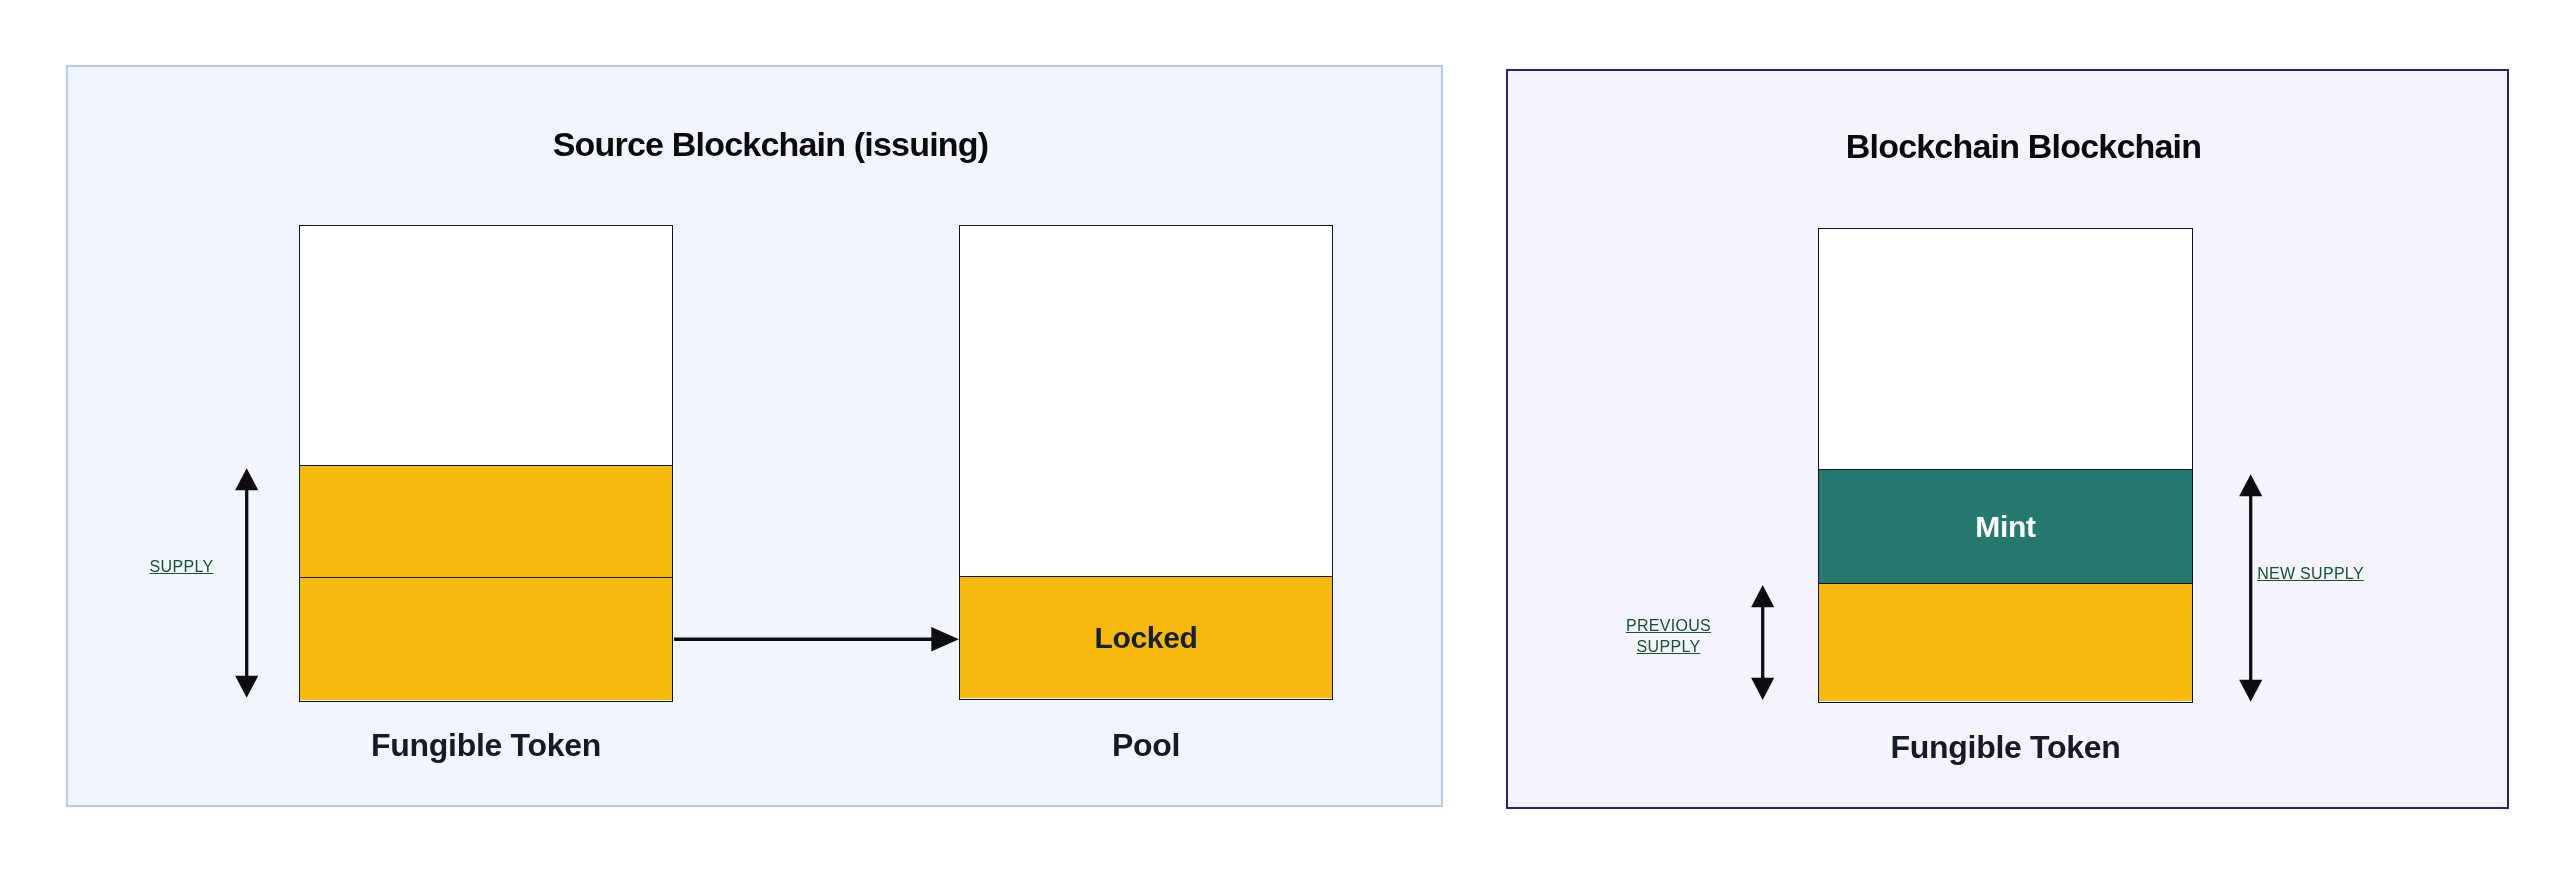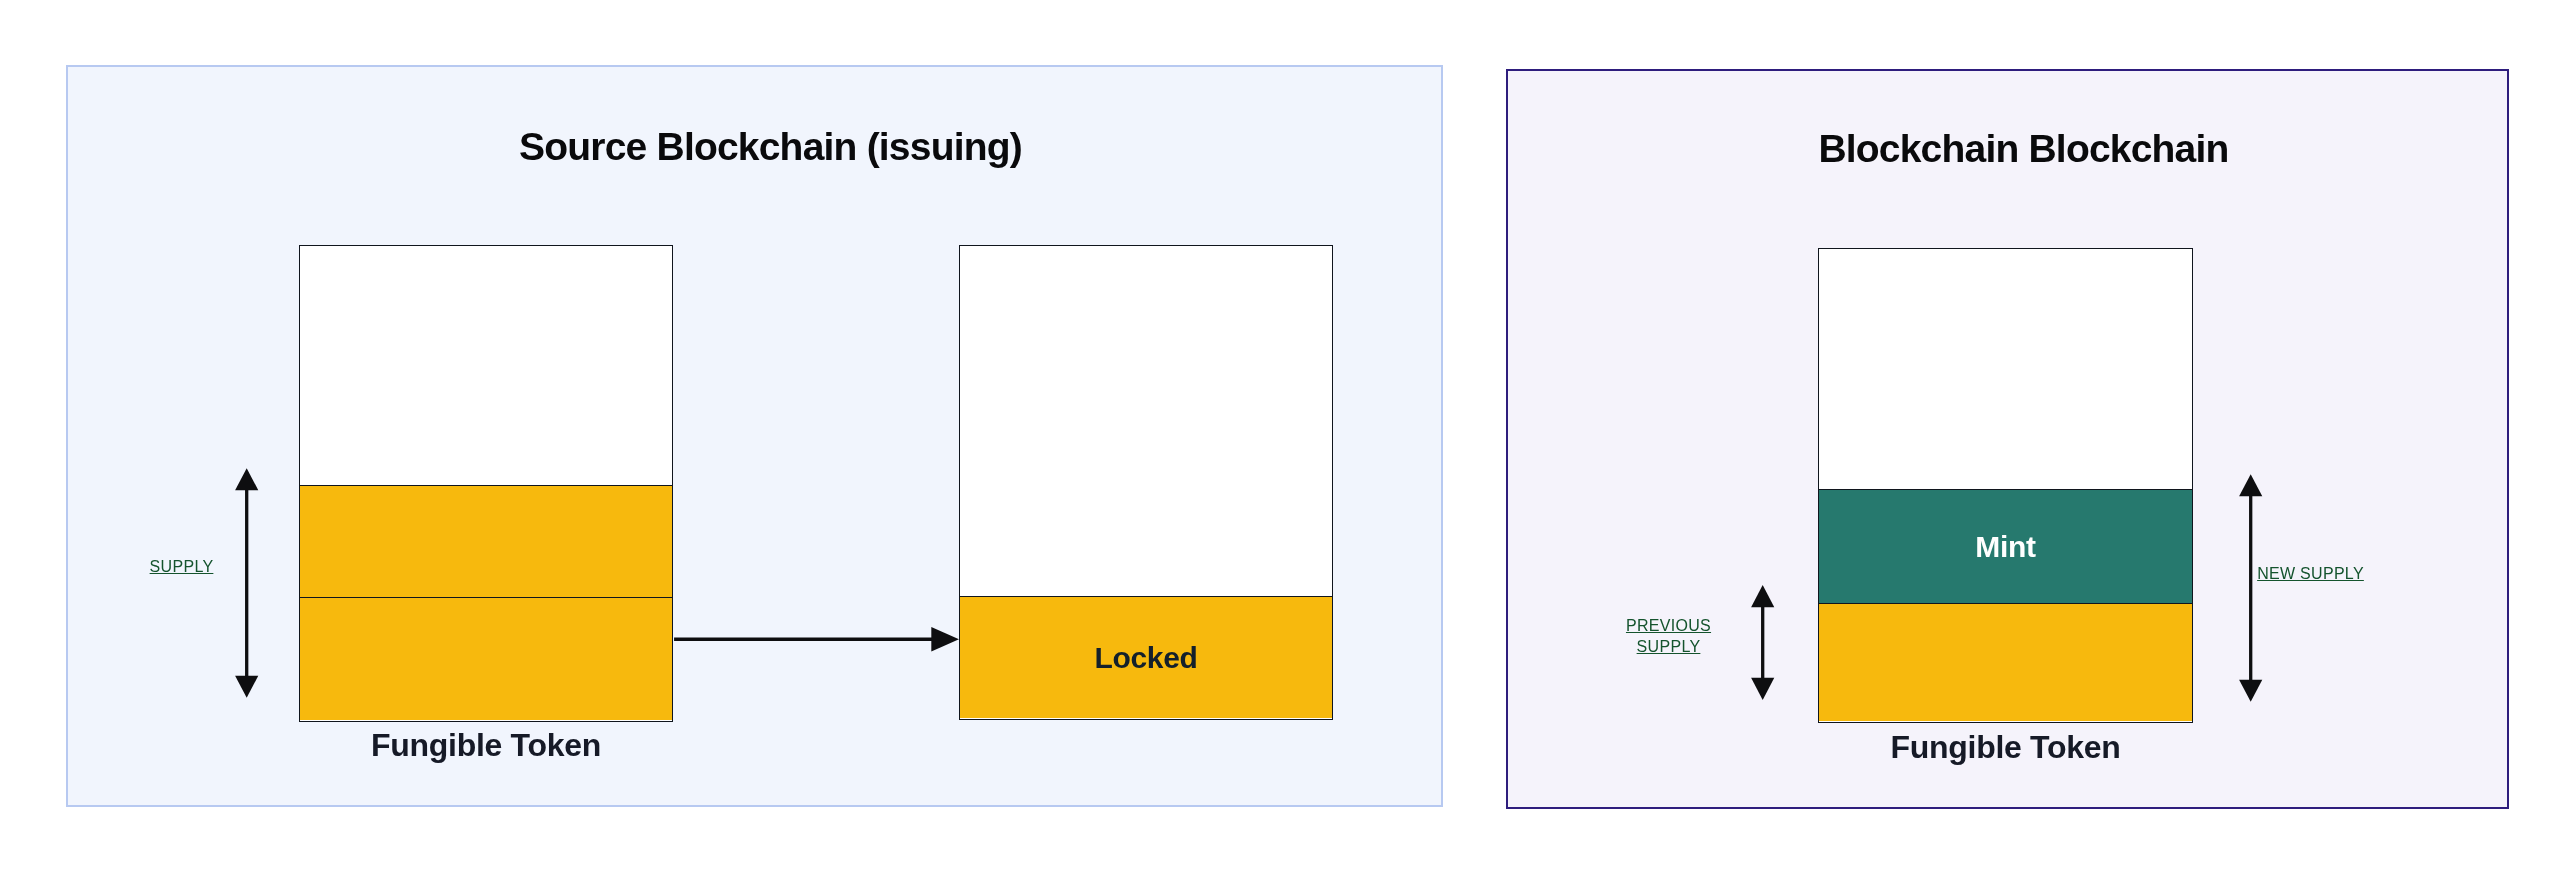--- a/index.html
+++ b/index.html
@@ -29,32 +29,32 @@
     background:var(--source-panel-bg);
     border:2.2px solid var(--source-panel-border);
   }
   .panel-destination{
     left:1506px;top:69px;width:1003px;height:740px;
     background:var(--destination-panel-bg);
     border:2.8px solid var(--destination-panel-border);
   }
   .panel-title{
     position:absolute;
-    font-size:39px;font-weight:700;letter-spacing:-0.8px;
+    font-size:34px;font-weight:700;letter-spacing:-0.8px;
     color:var(--title-ink);
     text-align:center;line-height:1.1;padding-left:32px;
   }
   .title-source{left:66px;width:1377px;top:126px;}
   .title-destination{left:1506px;width:1003px;top:128px;}
 
   .bar{
     position:absolute;
     background:#FFFFFF;
     border:1.7px solid var(--bar-outline);
-    display:flex;flex-direction:column;margin-top:20px;
+    display:flex;flex-direction:column;
   }
   .bar-src{left:299px;top:225px;width:374px;height:477px;}
   .bar-pool{left:959px;top:225px;width:374px;height:475px;}
   .bar-dst{left:1818px;top:228px;width:375px;height:475px;}
 
   .seg{width:100%;display:flex;align-items:center;justify-content:center;}
   .seg-empty{background:#FFFFFF;}
   .seg-yellow{background:var(--token-yellow);border-top:1.7px solid var(--bar-outline);}
   .seg-mint{background:var(--mint-teal);border-top:1.7px solid var(--bar-outline);}
 
@@ -128,20 +128,21 @@
     <line x1="0" y1="24" x2="468" y2="24" stroke="currentColor" stroke-width="6"></line>
     <polygon points="516,24 466,2 466,46" fill="currentColor"></polygon>
   </svg>
 
   <div class="bar bar-pool">
     <div class="seg seg-empty s-empty"></div>
     <div class="seg seg-yellow s-locked">
       <span class="seg-label">Locked</span>
     </div>
   </div>
+  <div class="bar-caption cap-pool">Pool</div>
 
   <div class="panel panel-destination"></div>
   <div class="panel-title title-destination">Blockchain Blockchain</div>
 
   <div class="bar bar-dst">
     <div class="seg seg-empty s-empty"></div>
     <div class="seg seg-mint s-mint">
       <span class="seg-label on-teal">Mint</span>
     </div>
     <div class="seg seg-yellow s-prev"></div>

